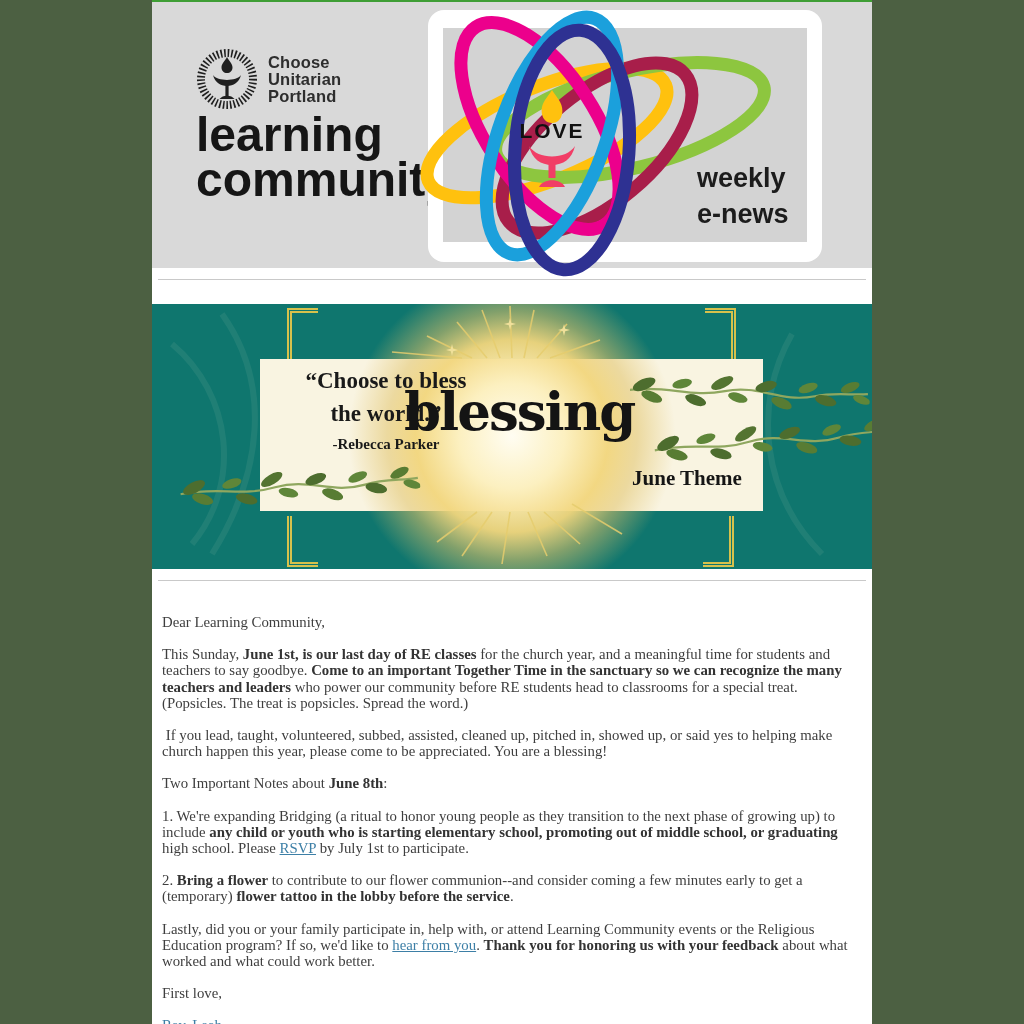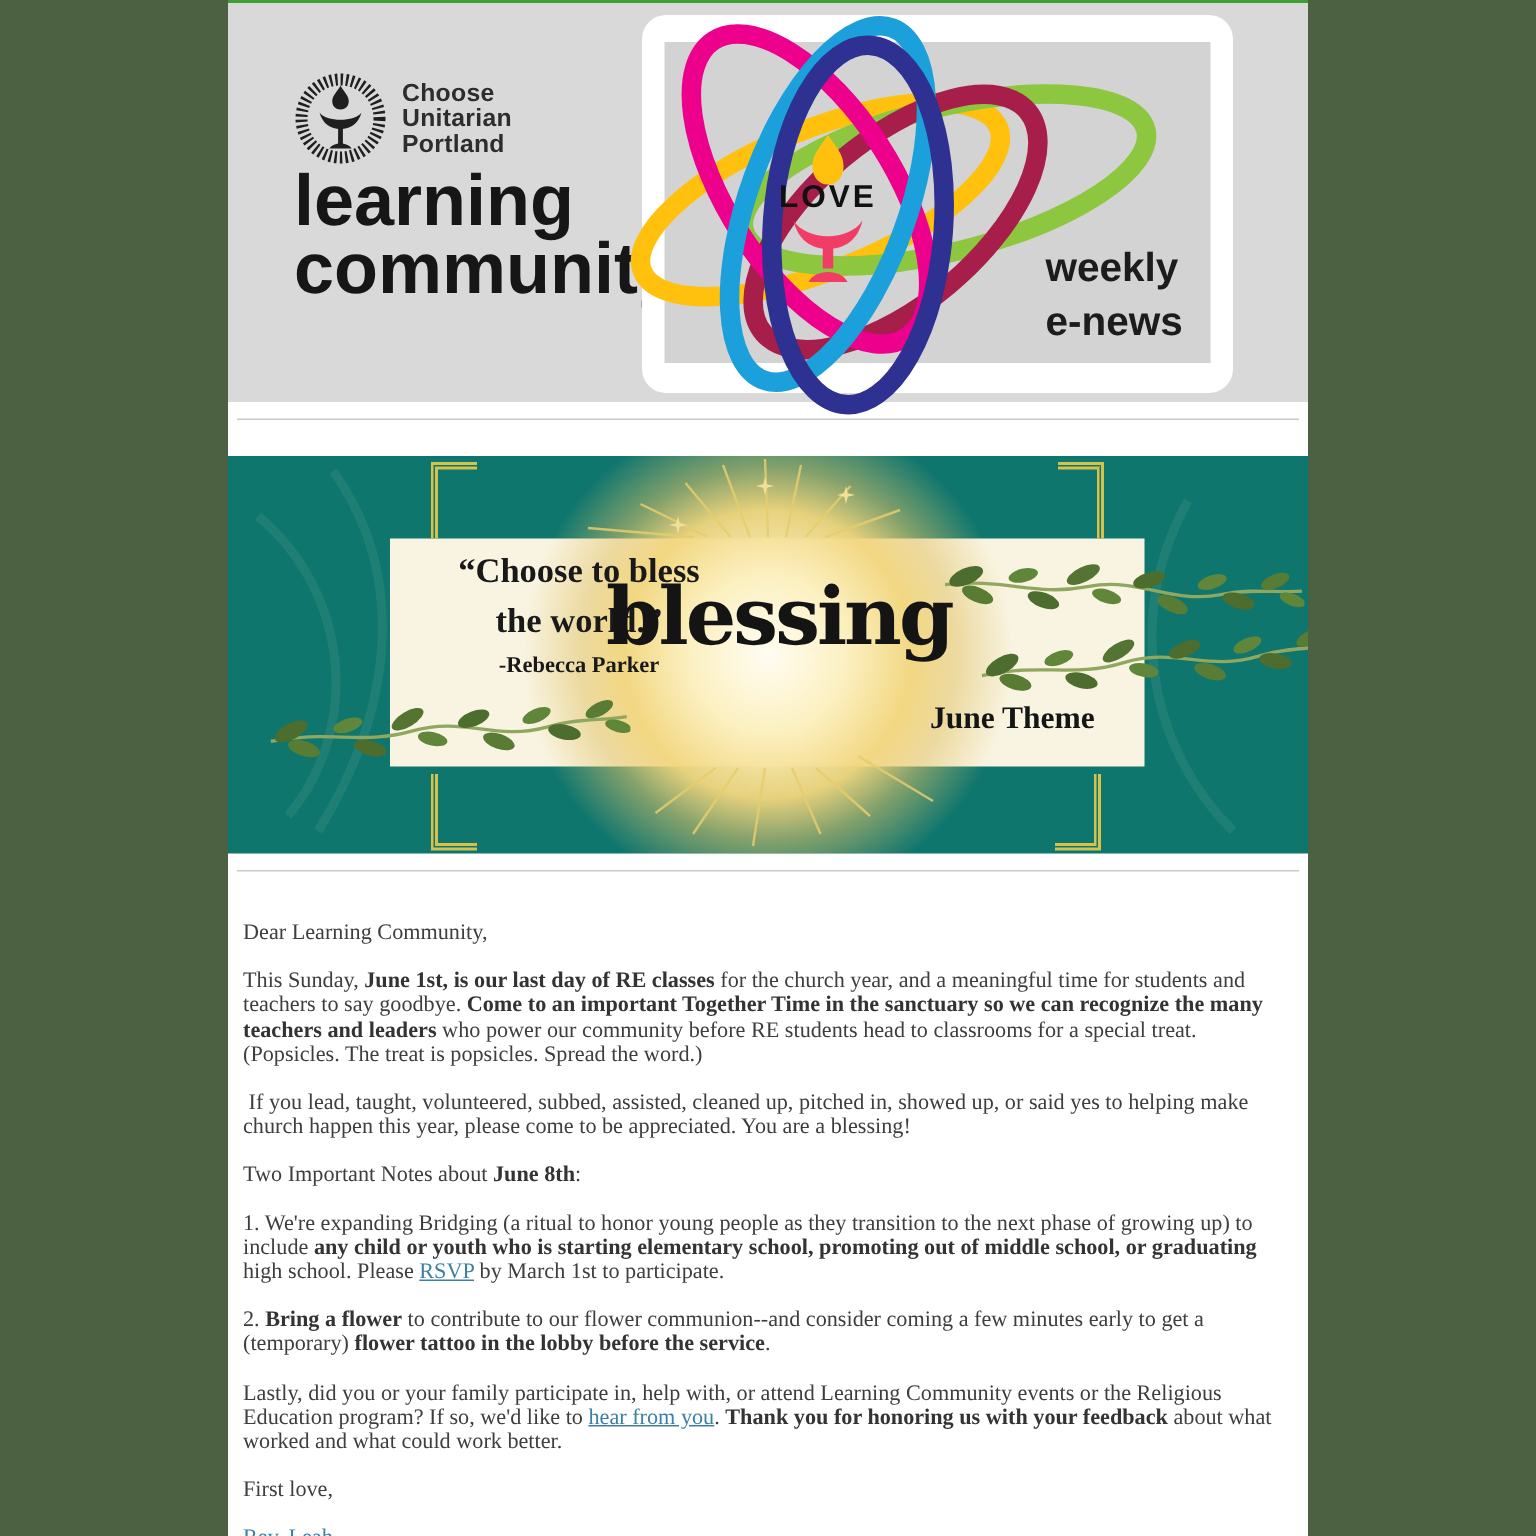--- a/index.html
+++ b/index.html
@@ -29,21 +29,21 @@
   .glow{position:absolute;left:190px;top:-38px;width:340px;height:340px;border-radius:50%;
     background:radial-gradient(circle,#fffdf2 0%,#fcf0c0 22%,rgba(242,214,125,.95) 40%,
       rgba(225,195,105,.55) 52%,rgba(96,124,70,0) 68%);}
   .rays{position:absolute;left:0;top:0;pointer-events:none;}
   .quote{position:absolute;left:124px;top:60px;width:220px;text-align:center;
     font-family:"Liberation Serif",serif;font-weight:bold;color:#191919;}
   .quote .q{font-size:23px;line-height:33px;}
   .quote .attr{font-size:15px;margin-top:6px;}
   .btitle{position:absolute;left:252px;top:76px;width:226px;text-align:right;
     font-family:"DejaVu Serif",serif;font-weight:bold;font-size:53px;letter-spacing:-2px;color:#141414;}
-  .bsub{position:absolute;left:468px;top:162px;width:134px;text-align:left;
+  .bsub{position:absolute;left:468px;top:162px;width:134px;text-align:center;
     font-family:"Liberation Serif",serif;font-weight:bold;font-size:21px;color:#151515;}
   .bracket{position:absolute;width:26px;height:46px;}
   .br-tl{left:135px;top:4px;border-top:5px double #d6c14c;border-left:5px double #d6c14c;}
   .br-tr{left:553px;top:4px;border-top:5px double #d6c14c;border-right:5px double #d6c14c;}
   .br-bl{left:135px;top:212px;border-bottom:5px double #d6c14c;border-left:5px double #d6c14c;}
   .br-br{left:551px;top:212px;border-bottom:5px double #d6c14c;border-right:5px double #d6c14c;}
   .sprig{position:absolute;}
   .sprig-left{left:28px;top:152px;transform:rotate(-3deg);}
   .sprig-right1{left:478px;top:58px;transform:rotate(2deg);}
   .sprig-right2{left:502px;top:106px;transform:rotate(-4deg);}
@@ -202,19 +202,19 @@
 
   <div class="strip">
       <div class="line"></div>
     </div>
 
   <div class="letter" id="letter">
       <p><span>Dear Learning Community,</span></p>
       <p><span>This Sunday, </span><b>June 1st, is our last day of RE classes</b><span> for the church year, and a meaningful time for students and teachers to say goodbye. </span><b>Come to an important Together Time in the sanctuary so we can recognize the many teachers and leaders</b><span> who power our community before RE students head to classrooms for a special treat. (Popsicles. The treat is popsicles. Spread the word.)</span></p>
       <p><span> If you lead, taught, volunteered, subbed, assisted, cleaned up, pitched in, showed up, or said yes to helping make church happen this year, please come to be appreciated. You are a blessing!</span></p>
       <p><span>Two Important Notes about </span><b>June 8th</b><span>:</span></p>
-      <p><span>1. We're expanding Bridging (a ritual to honor young people as they transition to the next phase of growing up) to include </span><b>any child or youth who is starting elementary school, promoting out of middle school, or graduating</b><span> high school. Please </span><a href="#">RSVP</a><span> by March 1st to participate.</span></p>
+      <p><span>1. We're expanding Bridging (a ritual to honor young people as they transition to the next phase of growing up) to include </span><b>any child or youth who is starting elementary school, promoting out of middle school, or graduating</b><span> high school. Please </span><a href="#">RSVP</a><span> by July 1st to participate.</span></p>
       <p><span>2. </span><b>Bring a flower</b><span> to contribute to our flower communion--and consider coming a few minutes early to get a (temporary) </span><b>flower tattoo in the lobby before the service</b><span>.</span></p>
       <p><span>Lastly, did you or your family participate in, help with, or attend Learning Community events or the Religious Education program? If so, we'd like to </span><a href="#">hear from you</a><span>. </span><b>Thank you for honoring us with your feedback</b><span> about what worked and what could work better.</span></p>
       <p><span>First love,</span></p>
       <p><a href="#">Rev. Leah</a></p>
     </div>
 </div>
 
 </body></html>

